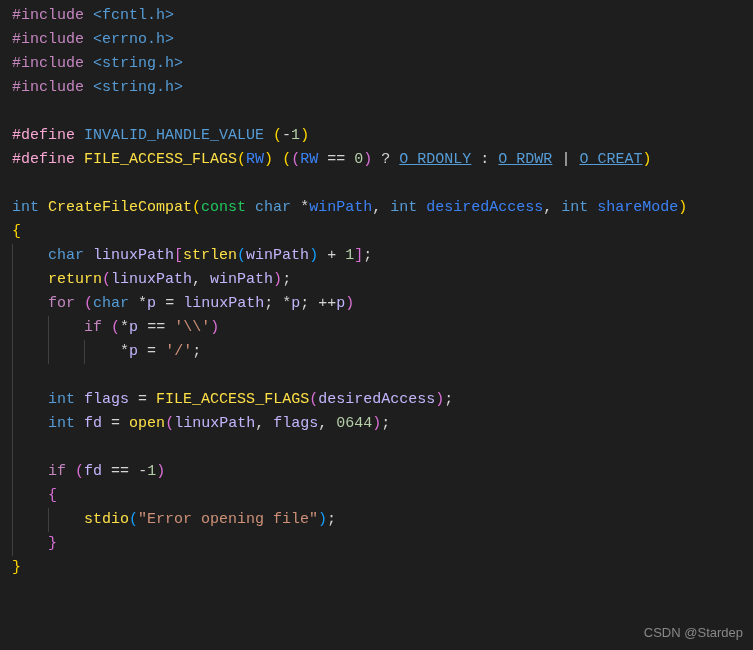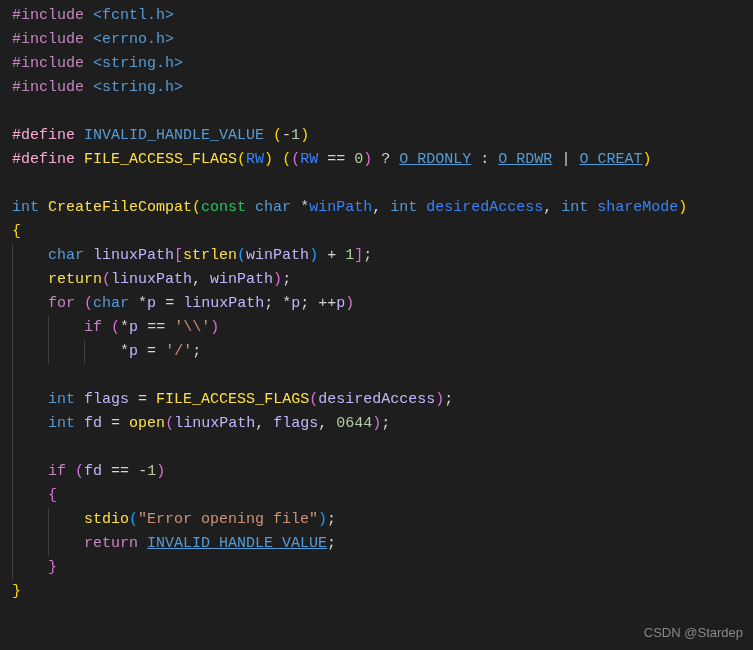--- a/index.html
+++ b/index.html
@@ -79,21 +79,20 @@
 <div class="code-line"><span class="indent-guide">    </span><span class="k-type">int</span> <span class="k-var">fd</span> <span class="k-op">=</span> <span class="k-func">open</span><span class="k-brace2">(</span><span class="k-var">linuxPath</span><span class="k-op">,</span> <span class="k-var">flags</span><span class="k-op">,</span> <span class="k-number">0644</span><span class="k-brace2">)</span><span class="k-op">;</span></div>
 
 <div class="code-line"><span class="indent-guide">    </span></div>
 
 <div class="code-line"><span class="indent-guide">    </span><span class="k-preproc">if</span> <span class="k-brace2">(</span><span class="k-var">fd</span> <span class="k-op">==</span> <span class="k-op">-</span><span class="k-number">1</span><span class="k-brace2">)</span></div>
 
 <div class="code-line"><span class="indent-guide">    </span><span class="k-brace2">{</span></div>
 
 <div class="code-line"><span class="indent-guide">    </span><span class="indent-guide">    </span><span class="k-func">stdio</span><span class="k-brace3">(</span><span class="k-string">"Error opening file"</span><span class="k-brace3">)</span><span class="k-op">;</span></div>
 
-<div class="code-line"><span class="indent-guide">    </span><span class="indent-guide">    </span><span class="k-preproc">return</span> <span class="k-const">INVALID_HANDLE_VALUE</span><span class="k-op">;</span></div>
 
 <div class="code-line"><span class="indent-guide">    </span><span class="k-brace2">}</span></div>
 
 
 <div class="code-line"><span class="k-brace">}</span></div>
 
 </div>
 
 <div class="watermark">CSDN @Stardep</div>
 

